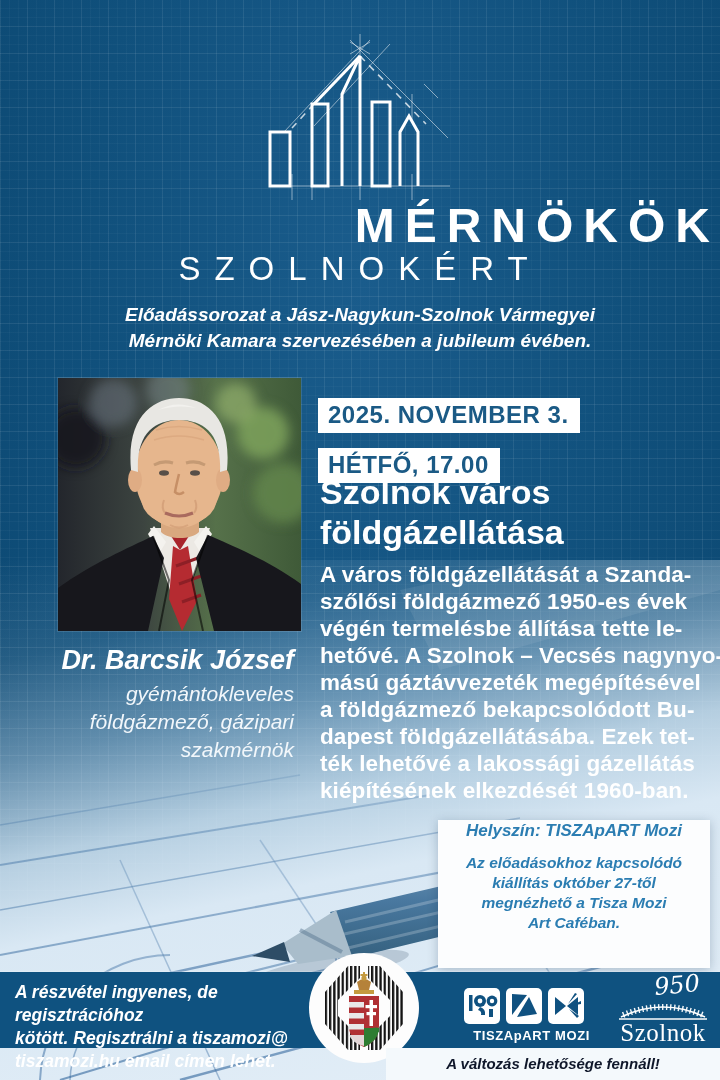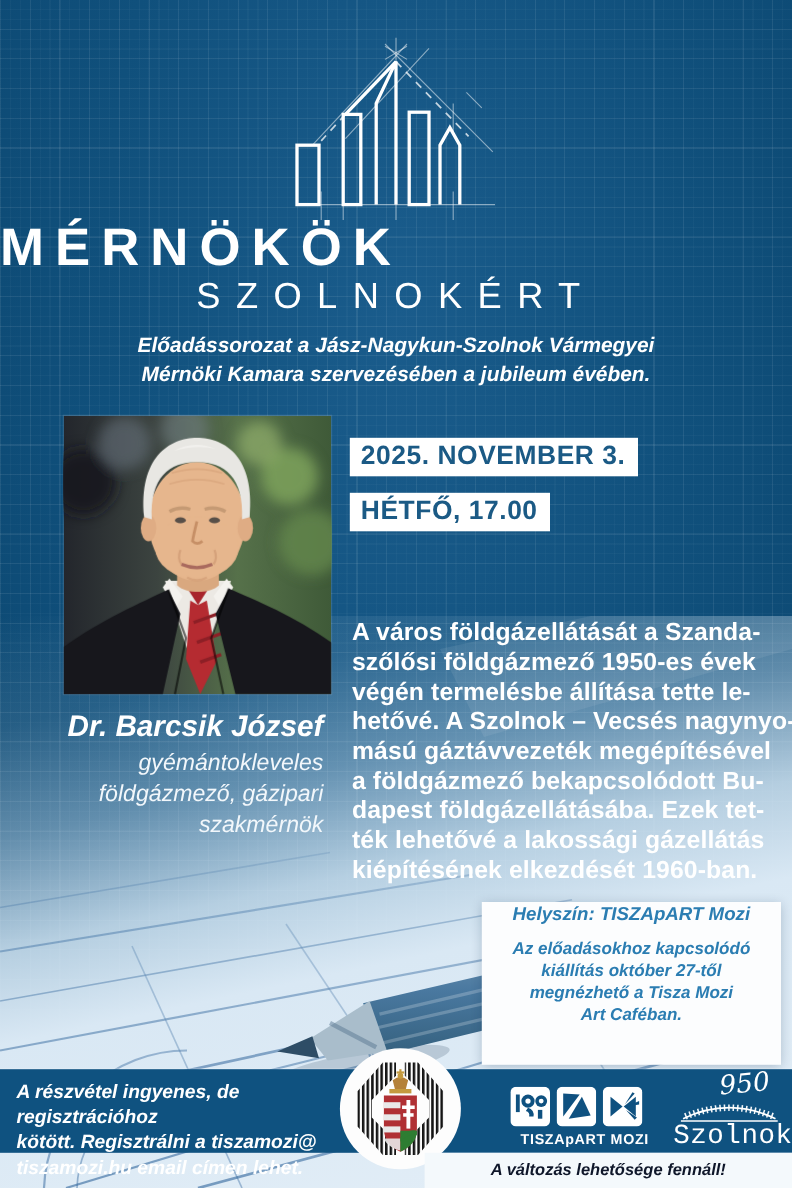--- a/index.html
+++ b/index.html
@@ -10,21 +10,21 @@
     background-image:
       repeating-linear-gradient(0deg, rgba(255,255,255,.055) 0 1px, transparent 1px 27px),
       repeating-linear-gradient(90deg, rgba(255,255,255,.055) 0 1px, transparent 1px 27px),
       repeating-linear-gradient(0deg, rgba(255,255,255,.028) 0 1px, transparent 1px 9px),
       repeating-linear-gradient(90deg, rgba(255,255,255,.028) 0 1px, transparent 1px 9px),
       radial-gradient(ellipse at 50% 26%, #1a5c8c 0%, #10507c 52%, #0b466f 100%);
   }
   .abs{position:absolute;}
   
   .logo-wrap{left:262px;top:34px;width:196px;height:168px;}
-  .brand1{left:0;top:198px;width:720px;text-align:left;font-size:48px;font-weight:bold;letter-spacing:10px;}
+  .brand1{left:0;top:198px;width:720px;text-align:right;font-size:48px;font-weight:bold;letter-spacing:10px;}
   .brand2{left:0;top:250px;width:720px;text-align:center;font-size:33px;font-weight:normal;letter-spacing:14px;}
   .subtitle{left:0;top:302px;width:720px;text-align:center;font-style:italic;font-weight:bold;font-size:19px;line-height:26px;white-space:pre-line;}
   
   .photo{left:58px;top:378px;width:243px;height:253px;box-shadow:0 0 0 1px rgba(255,255,255,.12);}
   .speaker{left:14px;top:644px;width:280px;text-align:right;}
   .speaker-name{font-size:27px;font-weight:bold;font-style:italic;line-height:32px;}
   .speaker-creds{margin-top:4px;font-size:21px;font-style:italic;line-height:28px;white-space:pre-line;color:#f2f7fb;}
   
   .chips{left:318px;top:398px;}
   .chip{display:table;background:#fff;color:#1b5a85;font-weight:bold;font-size:24px;line-height:30px;padding:2px 11px 3px 10px;margin-bottom:15px;letter-spacing:.5px;}
@@ -41,21 +41,21 @@
   .venue-note{margin-top:11px;font-size:15.5px;font-weight:bold;font-style:italic;line-height:20px;white-space:pre-line;}
   
   .bar{left:0;top:972px;width:720px;height:76px;background:#0f5280;box-shadow:0 -1px 0 rgba(255,255,255,.18);}
   .reg{left:15px;top:981px;width:330px;font-size:17.5px;font-weight:bold;font-style:italic;line-height:23px;white-space:pre-line;}
   .mmk{left:308px;top:952px;width:112px;height:112px;}
   .tp-logo{left:458px;top:988px;width:132px;text-align:right;}
   .tp-tiles{display:flex;gap:6px;justify-content:center;}
   .tp-label{margin-top:4px;font-size:13px;font-weight:bold;letter-spacing:.6px;color:#fff;}
   .sz-logo{left:612px;top:974px;width:102px;text-align:center;}
   .sz-950{font-family:"DejaVu Serif","Liberation Serif",serif;font-style:italic;font-size:24px;line-height:22px;transform:rotate(-5deg);margin-left:28px;}
-  .sz-name{font-family:Liberation Mono, monospace;font-size:25px;line-height:26px;letter-spacing:.5px;}
+  .sz-name{font-family:Liberation Serif, serif;font-size:25px;line-height:26px;letter-spacing:.5px;}
   .strip{left:386px;top:1048px;width:334px;height:32px;background:#f4f9fc;color:#0f172a;text-align:center;
     font-size:15px;font-weight:bold;font-style:italic;line-height:31px;}
   svg{display:block;}
 </style>
 </head>
 <body>
 
 <div class="poster">
 
   <div class="abs photo-area">
@@ -205,20 +205,22 @@
     <div class="speaker-creds">gyémántokleveles
 földgázmező, gázipari
 szakmérnök</div>
   </div>
 
   <div class="abs chips">
     <div class="chip">2025. NOVEMBER 3.</div>
     <div class="chip">HÉTFŐ, 17.00</div>
   </div>
 
+  <div class="abs event-title">Szolnok város
+földgázellátása</div>
   <div class="abs event-desc">A város földgázellátását a Szanda-
 szőlősi földgázmező 1950-es évek
 végén termelésbe állítása tette le-
 hetővé. A Szolnok – Vecsés nagynyo-
 mású gáztávvezeték megépítésével
 a földgázmező bekapcsolódott Bu-
 dapest földgázellátásába. Ezek tet-
 ték lehetővé a lakossági gázellátás
 kiépítésének elkezdését 1960-ban.</div>
 

